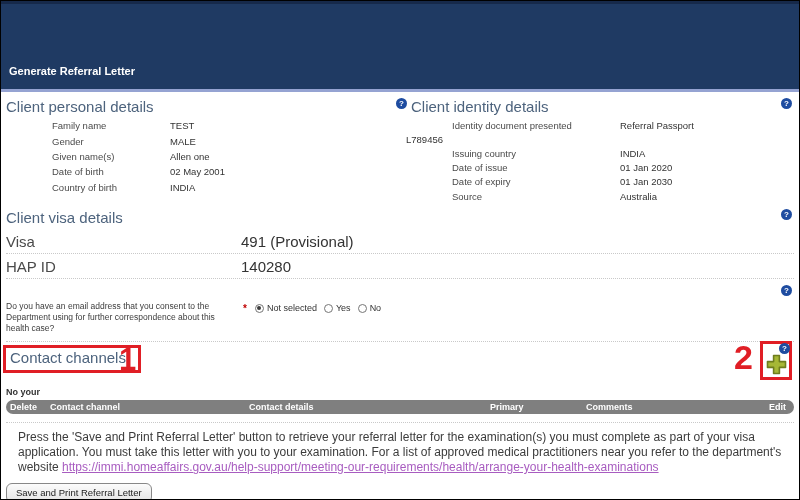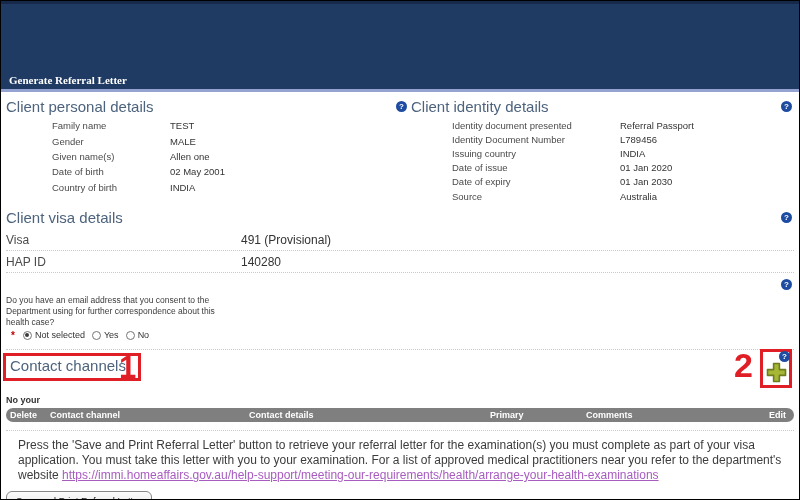--- a/index.html
+++ b/index.html
@@ -3,48 +3,48 @@
 <meta charset="utf-8">
 <style>
   * { margin:0; padding:0; box-sizing:border-box; }
   html,body { background:#fff; }
   body { font-family:"Liberation Sans", sans-serif; }
   .page { width:800px; height:500px; border:1px solid #000; background:#fff; position:relative; overflow:hidden; }
 
   
   .topbar { height:91px; background:#1f3a63; border-bottom:3px solid #95a3d2; position:relative; }
   .topbar-darkstrip { height:3px; background:#16294a; }
-  .topbar-title { position:absolute; left:8px; bottom:3px; color:#fff; font-size:11px; font-weight:bold;font-family:Liberation Serif, serif; }
+  .topbar-title { position:absolute; left:8px; bottom:12px; color:#fff; font-size:11px; font-weight:bold; }
 
   .content { padding:0 5px; }
 
   
-  .sec-head { display:flex; align-items:center; padding:6px 0 3px; }
+  .sec-head { display:flex; align-items:flex-start; padding:6px 0 3px; }
   .sec-title { font-size:15px; color:#4d637d; }
   .qicon { width:11px; height:11px; min-width:11px; border-radius:50%; background:#1e4ca0; color:#fff;
            font-size:8px; font-weight:bold; display:inline-flex; align-items:center; justify-content:center;
            line-height:1; cursor:pointer; }
   .ml-auto { margin-left:auto; margin-right:2px; }
   .mr4 { margin-right:4px; }
 
   
   .cols { display:flex; }
   .col-l { width:390px; }
   .col-r { flex:1; }
 
   .frow { display:flex; font-size:9.5px; padding:2.2px 0; color:#333; }
   .frow .lbl { width:118px; color:#4a4a4a;margin-left:46px; }
   .col-r .frow { padding:1.6px 0 1.6px 10px; }
   .col-r .frow .lbl { width:168px; }
 
-  .vrow { display:flex; font-size:12px; padding:3.5px 0; color:#333; border-bottom:1px dotted #c9c9c9; }
+  .vrow { display:flex; font-size:15px; padding:3.5px 0; color:#333; border-bottom:1px dotted #c9c9c9; }
   .vrow .lbl { width:235px; color:#4a4a4a; }
 
   
-  .qrow { display:flex; padding:2px 0 7px; border-bottom:1px dotted #c9c9c9;flex-direction:column; }
+  .qrow { display:flex; padding:2px 0 7px; border-bottom:1px dotted #c9c9c9; }
   .qtext { width:232px; font-size:8.5px; line-height:1.3; color:#3c3c3c; }
   .radios { display:flex; align-items:center; margin-left:5px; font-size:9px; color:#333; height:14px; }
   .req { color:#c00000; font-weight:bold; font-size:10px; margin-right:1px; }
   .radio { width:9px; height:9px; border:1px solid #767676; border-radius:50%; margin:0 3px 0 7px; position:relative; background:#fff; cursor:pointer; }
   .radio.sel::after { content:''; position:absolute; left:1.5px; top:1.5px; right:1.5px; bottom:1.5px; background:#3c3c3c; border-radius:50%; }
 
   
   .ccrow { position:relative; height:40px; margin-top:2px; }
   .cc-titlebox { position:absolute; left:-3px; top:1px; border:3px solid #e01e25; padding:1px 12px 3px 4px; }
   .cc-titlebox .sec-title { font-size:15px; }
@@ -118,21 +118,20 @@
         <div class="sec-head">
           <span class="qicon mr4">?</span>
           <span class="sec-title">Client identity details</span>
           <span class="qicon ml-auto">?</span>
         </div>
         <div class="frow">
           <span class="lbl">Identity document presented</span>
           <span class="val">Referral Passport</span>
         </div>
         <div class="frow">
-          <span class="lbl">Identity Document Number</span>
           <span class="val">L789456</span>
         </div>
         <div class="frow">
           <span class="lbl">Issuing country</span>
           <span class="val">INDIA</span>
         </div>
         <div class="frow">
           <span class="lbl">Date of issue</span>
           <span class="val">01 Jan 2020</span>
         </div>

